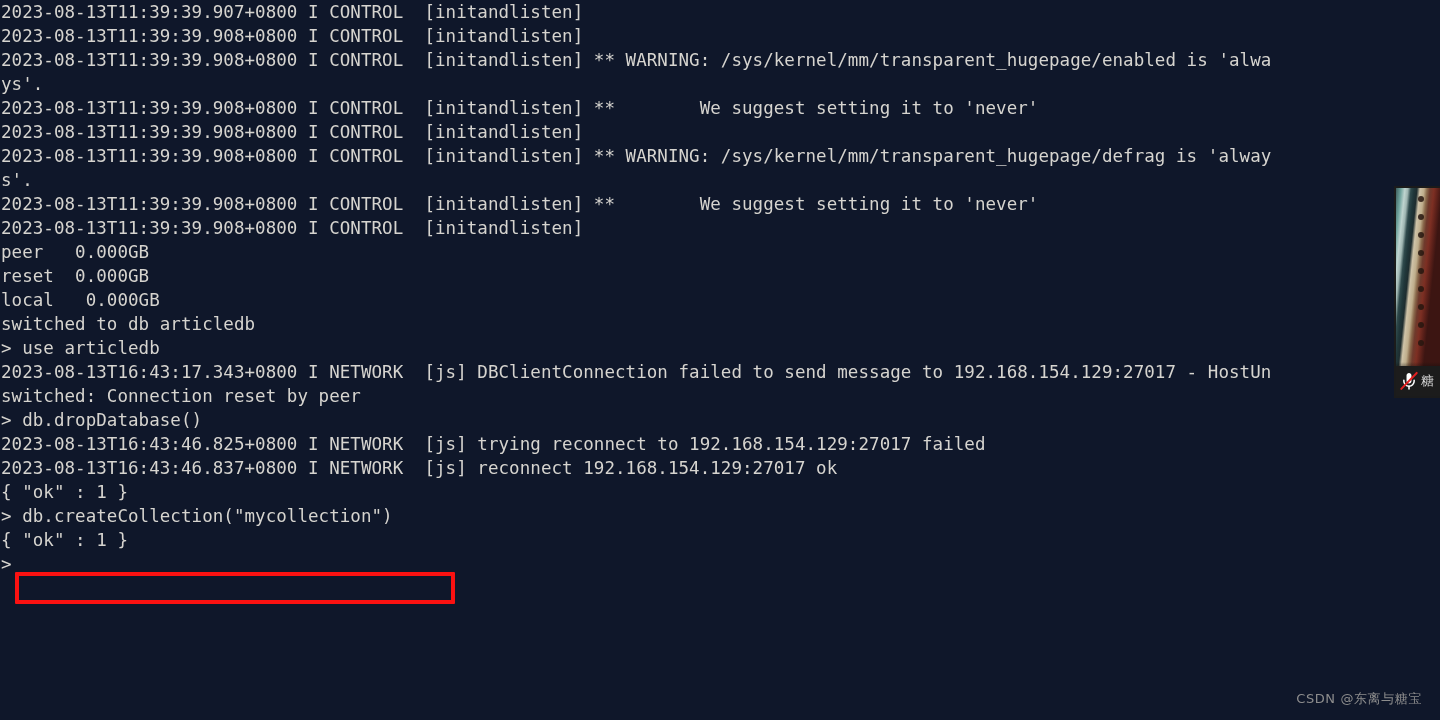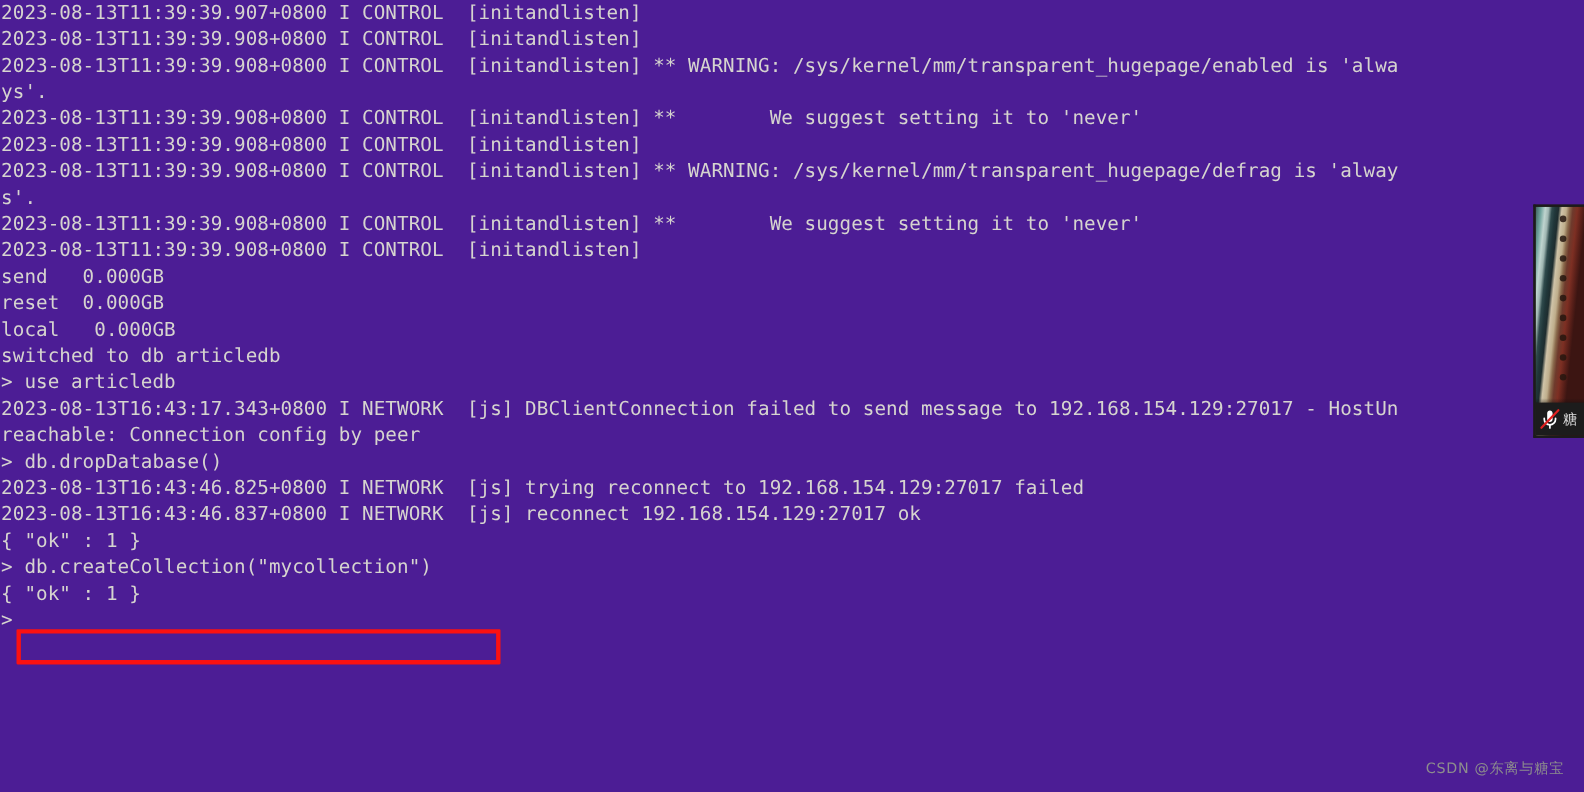--- a/index.html
+++ b/index.html
@@ -5,21 +5,21 @@
 <style>
   html, body {
     margin: 0;
     padding: 0;
     background: #0d0d0d;
   }
   #screen {
     position: relative;
     width: 1440px;
     height: 720px;
-    background: #4c1d95;
+    background: #0f172a;
     overflow: hidden;
     font-family: "DejaVu Sans Mono", "Liberation Mono", monospace;
   }
   #terminal {
     position: absolute;
     left: 0;
     top: 0;
     width: 1440px;
     height: 720px;
     overflow: hidden;
@@ -144,27 +144,27 @@
       <div class="line">2023-08-13T11:39:39.907+0800 I CONTROL  [initandlisten]</div>
       <div class="line">2023-08-13T11:39:39.908+0800 I CONTROL  [initandlisten]</div>
       <div class="line">2023-08-13T11:39:39.908+0800 I CONTROL  [initandlisten] ** WARNING: /sys/kernel/mm/transparent_hugepage/enabled is 'alwa</div>
       <div class="line">ys'.</div>
       <div class="line">2023-08-13T11:39:39.908+0800 I CONTROL  [initandlisten] **        We suggest setting it to 'never'</div>
       <div class="line">2023-08-13T11:39:39.908+0800 I CONTROL  [initandlisten]</div>
       <div class="line">2023-08-13T11:39:39.908+0800 I CONTROL  [initandlisten] ** WARNING: /sys/kernel/mm/transparent_hugepage/defrag is 'alway</div>
       <div class="line">s'.</div>
       <div class="line">2023-08-13T11:39:39.908+0800 I CONTROL  [initandlisten] **        We suggest setting it to 'never'</div>
       <div class="line">2023-08-13T11:39:39.908+0800 I CONTROL  [initandlisten]</div>
-      <div class="line">send   0.000GB</div>
+      <div class="line">peer   0.000GB</div>
       <div class="line">reset  0.000GB</div>
       <div class="line">local   0.000GB</div>
       <div class="line">switched to db articledb</div>
       <div class="line">&gt; use articledb</div>
       <div class="line">2023-08-13T16:43:17.343+0800 I NETWORK  [js] DBClientConnection failed to send message to 192.168.154.129:27017 - HostUn</div>
-      <div class="line">reachable: Connection config by peer</div>
+      <div class="line">switched: Connection reset by peer</div>
       <div class="line">&gt; db.dropDatabase()</div>
       <div class="line">2023-08-13T16:43:46.825+0800 I NETWORK  [js] trying reconnect to 192.168.154.129:27017 failed</div>
       <div class="line">2023-08-13T16:43:46.837+0800 I NETWORK  [js] reconnect 192.168.154.129:27017 ok</div>
       <div class="line">{ "ok" : 1 }</div>
       <div class="line">&gt; db.createCollection("mycollection")</div>
       <div class="line">{ "ok" : 1 }</div>
       <div class="line">&gt;</div>
     </div>
 
   <div id="highlight-box"></div>

